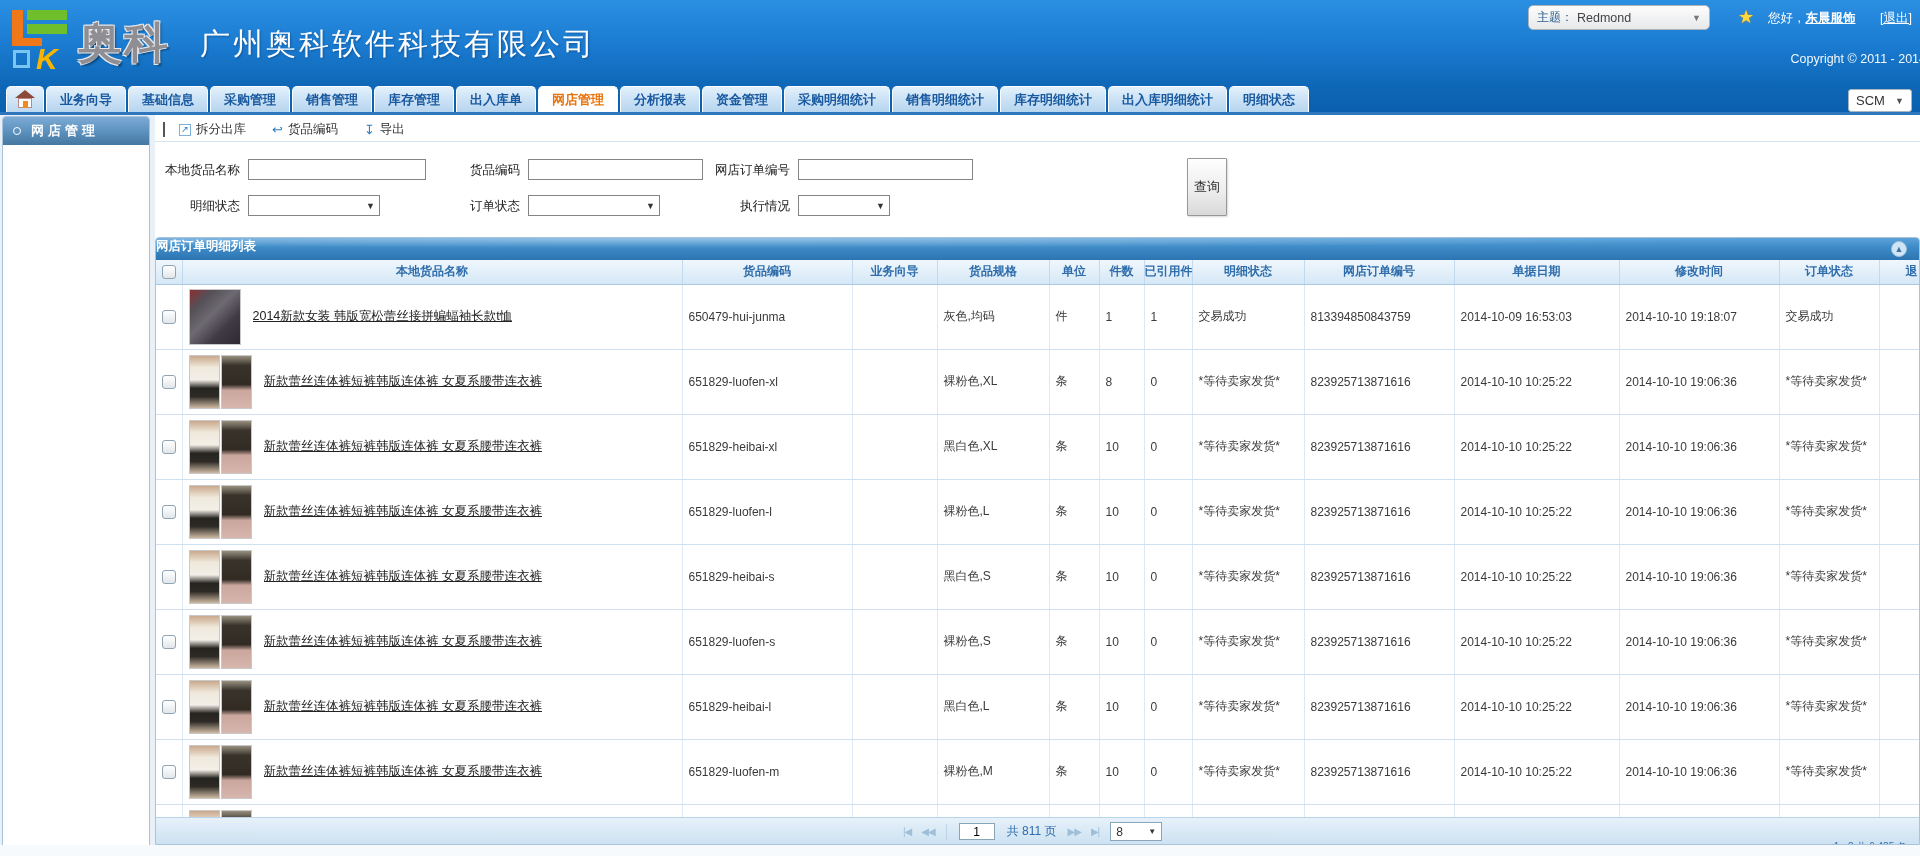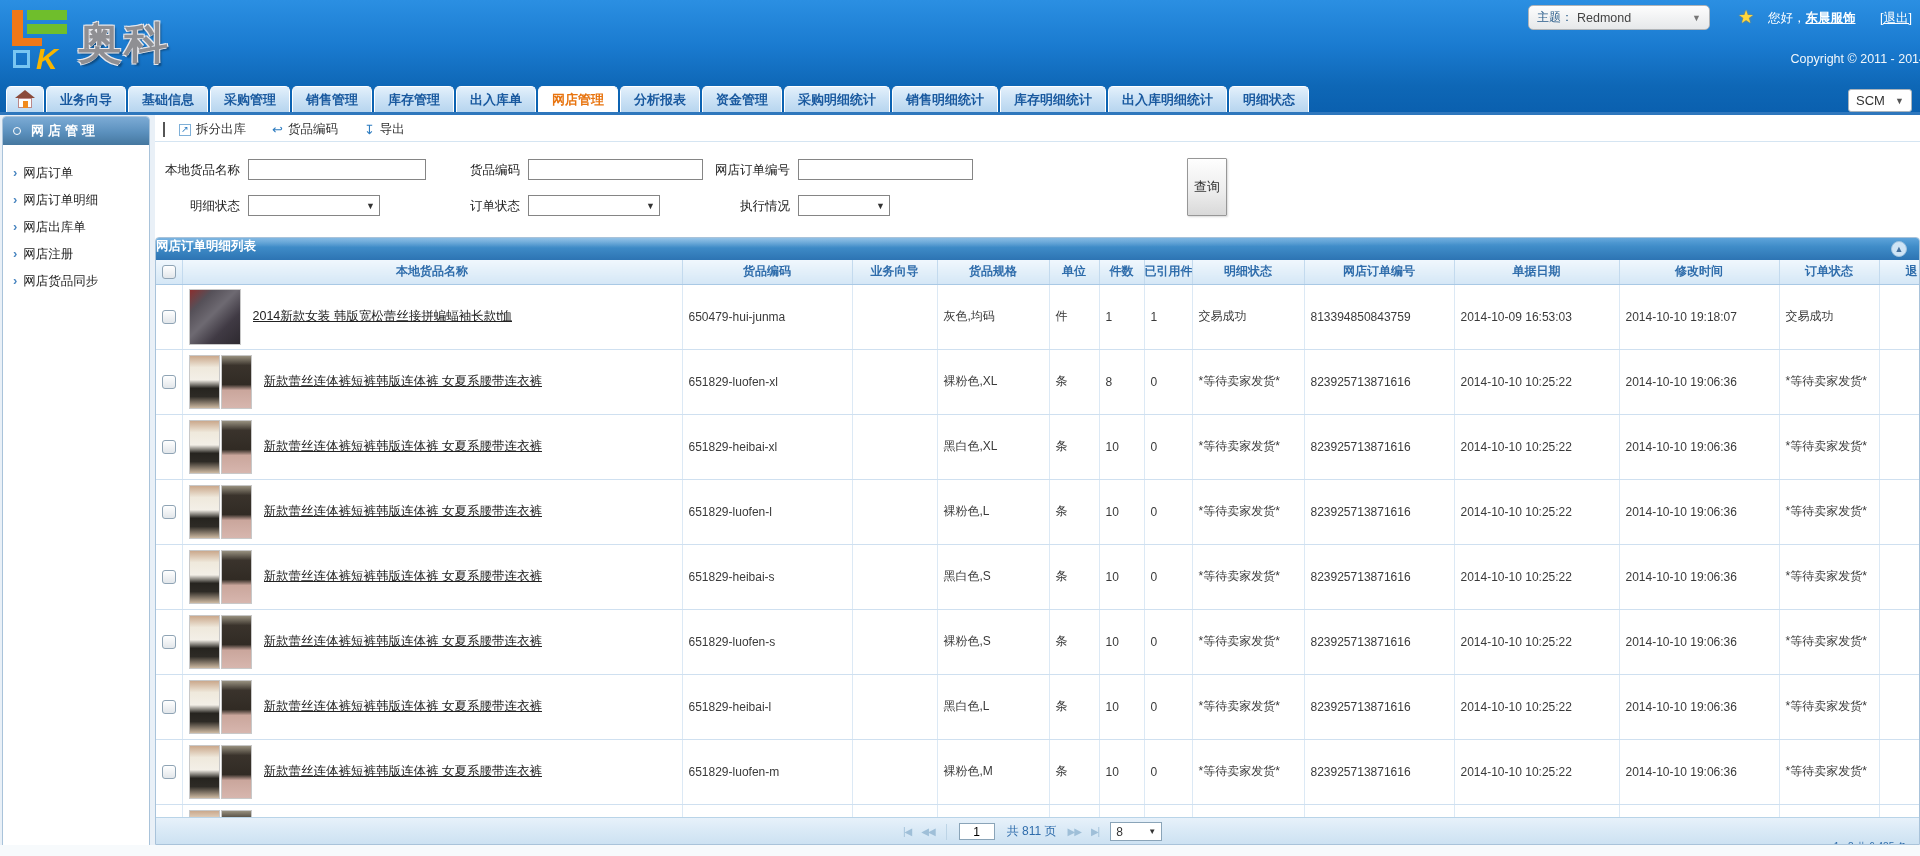--- a/index.html
+++ b/index.html
@@ -141,20 +141,21 @@
 <div class="app-header">
   <div class="logo-mark">
     <i class="lm-orange-v"></i>
       <i class="lm-green-1"></i>
       <i class="lm-green-2"></i>
     <i class="lm-orange-h"></i>
       <i class="lm-blue-sq"></i>
       <i class="lm-yellow-k">K</i>
   </div>
   <div class="logo-text">奥科</div>
+  <div class="company-name">广州奥科软件科技有限公司</div>
 
   <div class="theme-box">
     <span class="t-label">主题：</span>
     <span class="t-value">Redmond</span>
     <span class="t-caret">▼</span>
   </div>
   <span class="fav-star">★</span>
   <span class="greeting">
     <span>您好，</span><a>东晨服饰</a>
   </span>
@@ -192,27 +193,20 @@
   </nav>
 </div>
 
 <div class="main">
 
   <aside class="sidebar">
     <div class="sb-header">
       <span class="sb-bullet"></span>
       <span>网店管理</span>
     </div>
-    <ul class="sb-items" id="sb-items">
-        <li><span class="sb-arrow">›</span><span>网店订单</span></li>
-        <li><span class="sb-arrow">›</span><span>网店订单明细</span></li>
-        <li><span class="sb-arrow">›</span><span>网店出库单</span></li>
-        <li><span class="sb-arrow">›</span><span>网店注册</span></li>
-        <li><span class="sb-arrow">›</span><span>网店货品同步</span></li>
-      </ul>
   </aside>
 
   <section class="content">
 
     <div class="toolbar">
       <span class="tb-handle"></span>
       <span id="tb-items" style="display:flex;align-items:center;">
           <span class="tb-item">
             <span class="tb-ic boxed">↗</span>
             <span class="tb-label">拆分出库</span>

